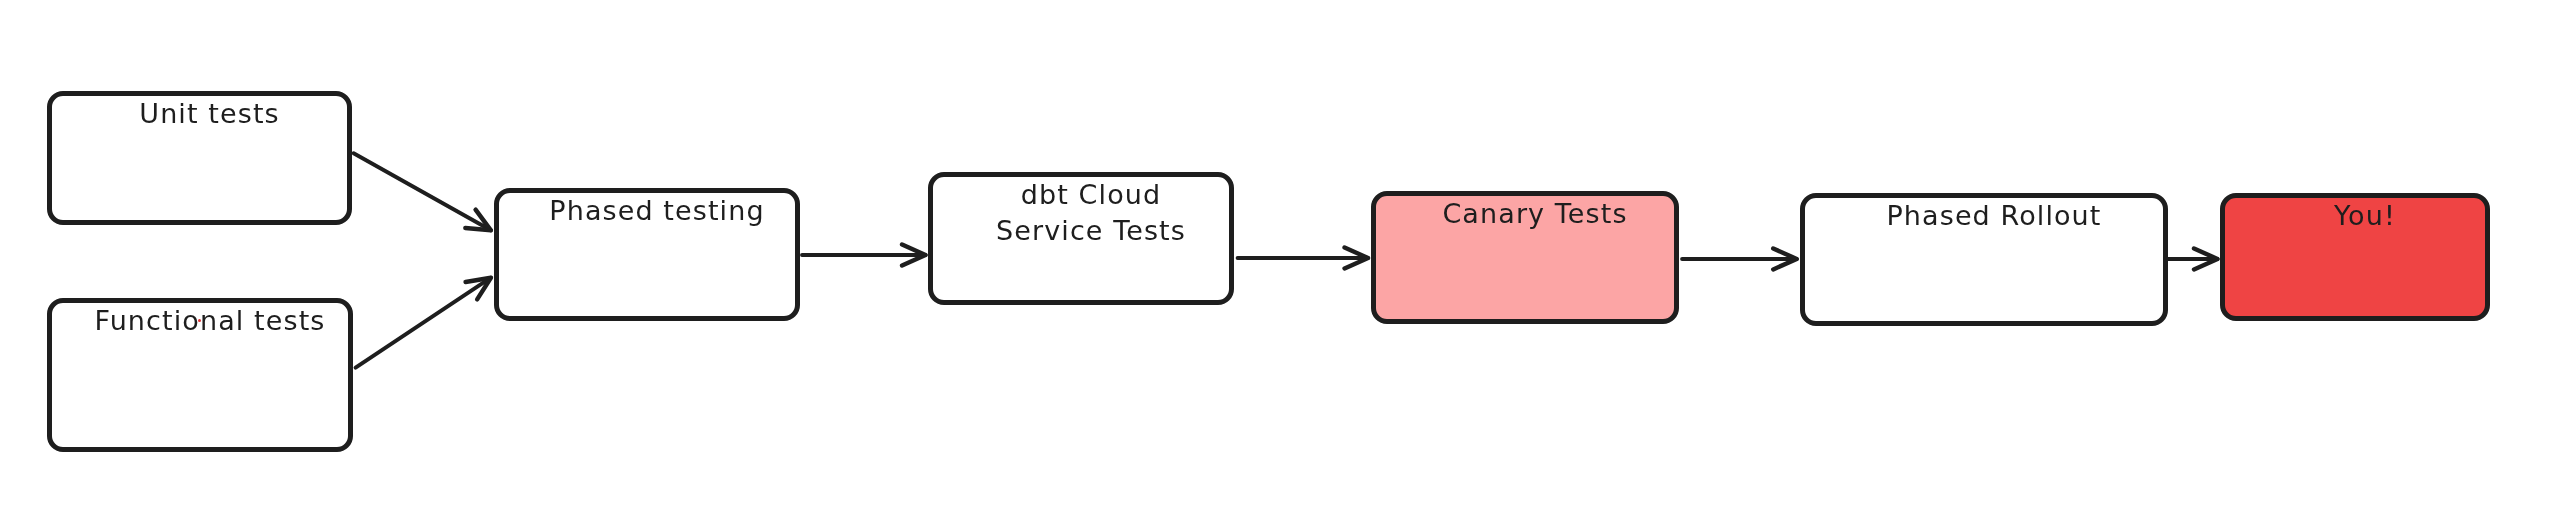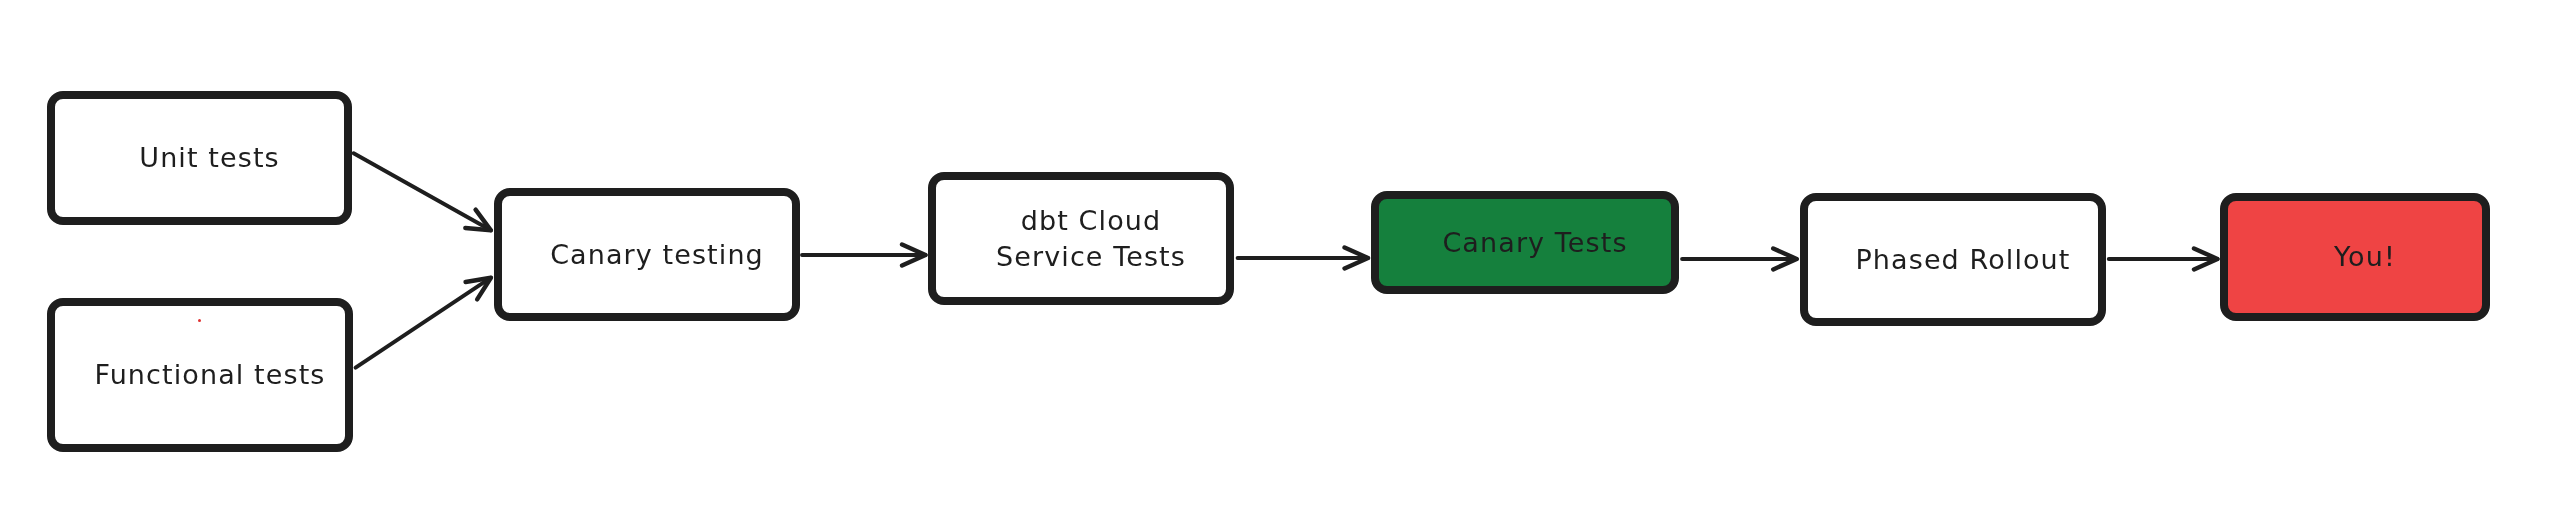--- a/index.html
+++ b/index.html
@@ -23,24 +23,24 @@
     left: 0;
     top: 0;
     width: 2576px;
     height: 510px;
     pointer-events: none;
   }
   .node {
     position: absolute;
     box-sizing: border-box;
     background: #ffffff;
-    border: 8px solid #84cc16;
+    border: 5px solid #84cc16;
     border-radius: 16px;
     display: flex;
-    align-items: center;
+    align-items: flex-start;
     justify-content: center;
     text-align: center;
     padding-left: 20px;
   }
   .node-label {
     font-family: "DejaVu Sans", sans-serif;
     font-size: 27px;
     font-weight: 400;
     color: #1e1e1e;
     letter-spacing: 1.1px;
@@ -89,30 +89,30 @@
     </svg>
 
   <div id="node-layer">
       <div class="node" style="left: 47px; top: 91px; width: 305px; height: 134px; border-color: rgb(30, 30, 30); background: rgb(255, 255, 255);">
         <span class="node-label">Unit tests</span>
       </div>
       <div class="node" style="left: 47px; top: 298px; width: 306px; height: 154px; border-color: rgb(30, 30, 30); background: rgb(255, 255, 255);">
         <span class="node-label">Functional tests</span>
       </div>
       <div class="node" style="left: 494px; top: 188px; width: 306px; height: 133px; border-color: rgb(30, 30, 30); background: rgb(255, 255, 255);">
-        <span class="node-label">Canary testing</span>
+        <span class="node-label">Phased testing</span>
       </div>
       <div class="node" style="left: 928px; top: 172px; width: 306px; height: 133px; border-color: rgb(30, 30, 30); background: rgb(255, 255, 255);">
         <span class="node-label">dbt Cloud
 Service Tests</span>
       </div>
-      <div class="node" style="left: 1371px; top: 191px; width: 308px; height: 103px; border-color: rgb(30, 30, 30); background: #15803d;">
+      <div class="node" style="left: 1371px; top: 191px; width: 308px; height: 133px; border-color: rgb(30, 30, 30); background: #fca5a5;">
         <span class="node-label">Canary Tests</span>
       </div>
-      <div class="node" style="left: 1800px; top: 193px; width: 306px; height: 133px; border-color: rgb(30, 30, 30); background: rgb(255, 255, 255);">
+      <div class="node" style="left: 1800px; top: 193px; width: 368px; height: 133px; border-color: rgb(30, 30, 30); background: rgb(255, 255, 255);">
         <span class="node-label">Phased Rollout</span>
       </div>
       <div class="node" style="left: 2220px; top: 193px; width: 270px; height: 128px; border-color: rgb(30, 30, 30); background: #ef4444;">
         <span class="node-label">You!</span>
       </div>
     </div>
 
 <div class="artifact-dot" style="left: 198px; top: 319px; background: rgb(224, 49, 49);"></div>
   </div>
 

